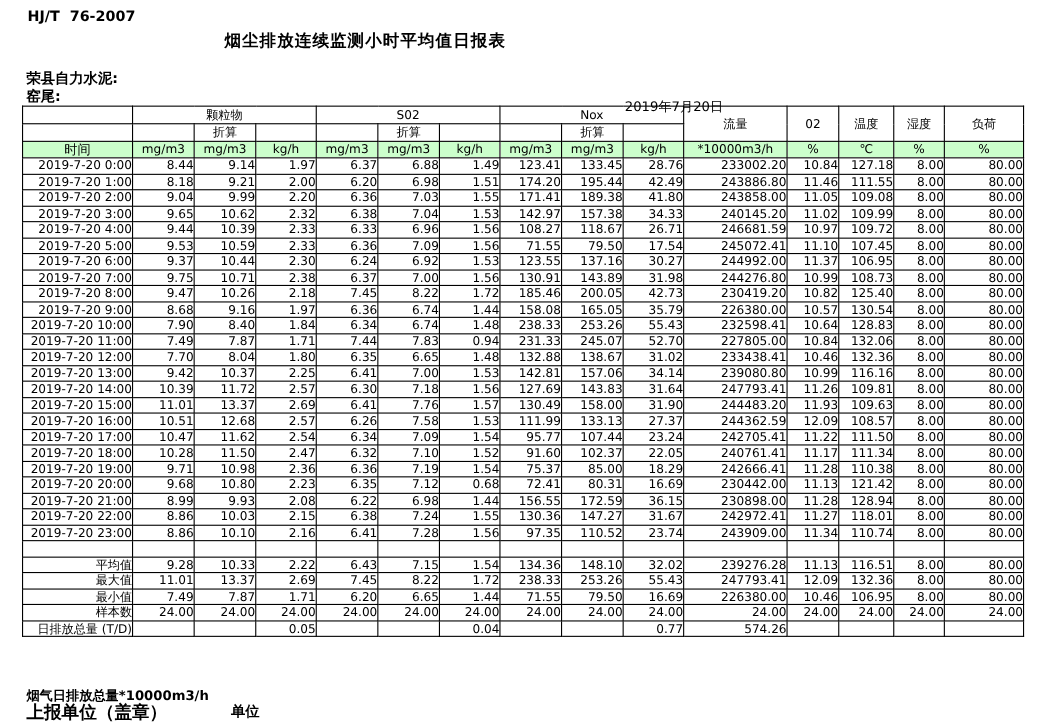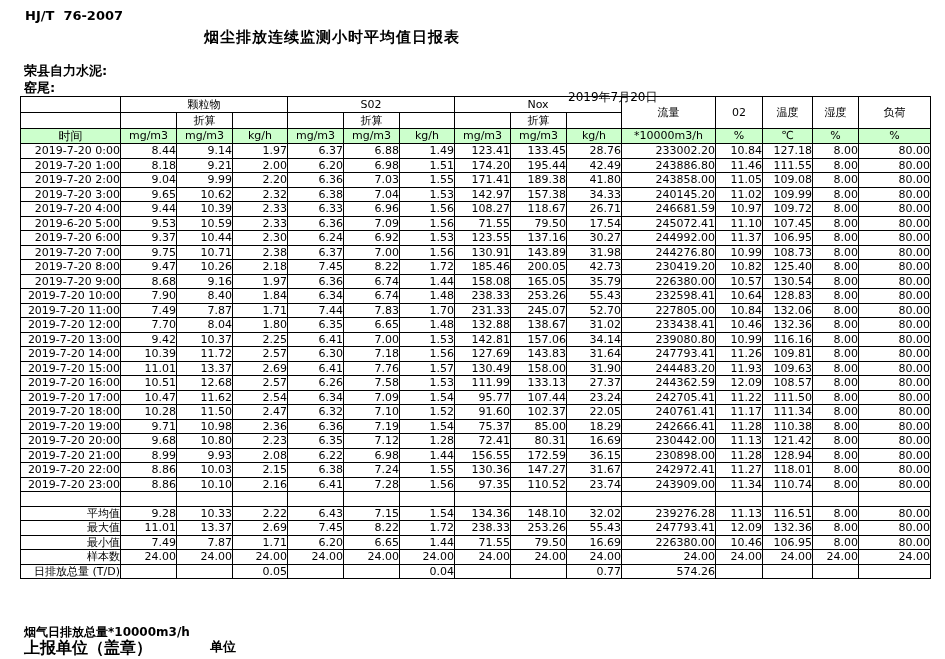--- a/index.html
+++ b/index.html
@@ -183,21 +183,21 @@
         <td class="num">108.27</td>
         <td class="num">118.67</td>
         <td class="num">26.71</td>
         <td class="num">246681.59</td>
         <td class="num">10.97</td>
         <td class="num">109.72</td>
         <td class="num">8.00</td>
         <td class="num">80.00</td>
       </tr>
       <tr>
-        <td class="time">2019-6-20 5:00</td>
+        <td class="time">2019-7-20 5:00</td>
         <td class="num">9.53</td>
         <td class="num">10.59</td>
         <td class="num">2.33</td>
         <td class="num">6.36</td>
         <td class="num">7.09</td>
         <td class="num">1.56</td>
         <td class="num">71.55</td>
         <td class="num">79.50</td>
         <td class="num">17.54</td>
         <td class="num">245072.41</td>
@@ -291,21 +291,21 @@
         <td class="num">8.00</td>
         <td class="num">80.00</td>
       </tr>
       <tr>
         <td class="time">2019-7-20 11:00</td>
         <td class="num">7.49</td>
         <td class="num">7.87</td>
         <td class="num">1.71</td>
         <td class="num">7.44</td>
         <td class="num">7.83</td>
-        <td class="num">1.70</td>
+        <td class="num">0.94</td>
         <td class="num">231.33</td>
         <td class="num">245.07</td>
         <td class="num">52.70</td>
         <td class="num">227805.00</td>
         <td class="num">10.84</td>
         <td class="num">132.06</td>
         <td class="num">8.00</td>
         <td class="num">80.00</td>
       </tr>
       <tr>
@@ -444,21 +444,21 @@
         <td class="num">8.00</td>
         <td class="num">80.00</td>
       </tr>
       <tr>
         <td class="time">2019-7-20 20:00</td>
         <td class="num">9.68</td>
         <td class="num">10.80</td>
         <td class="num">2.23</td>
         <td class="num">6.35</td>
         <td class="num">7.12</td>
-        <td class="num">1.28</td>
+        <td class="num">0.68</td>
         <td class="num">72.41</td>
         <td class="num">80.31</td>
         <td class="num">16.69</td>
         <td class="num">230442.00</td>
         <td class="num">11.13</td>
         <td class="num">121.42</td>
         <td class="num">8.00</td>
         <td class="num">80.00</td>
       </tr>
       <tr>

